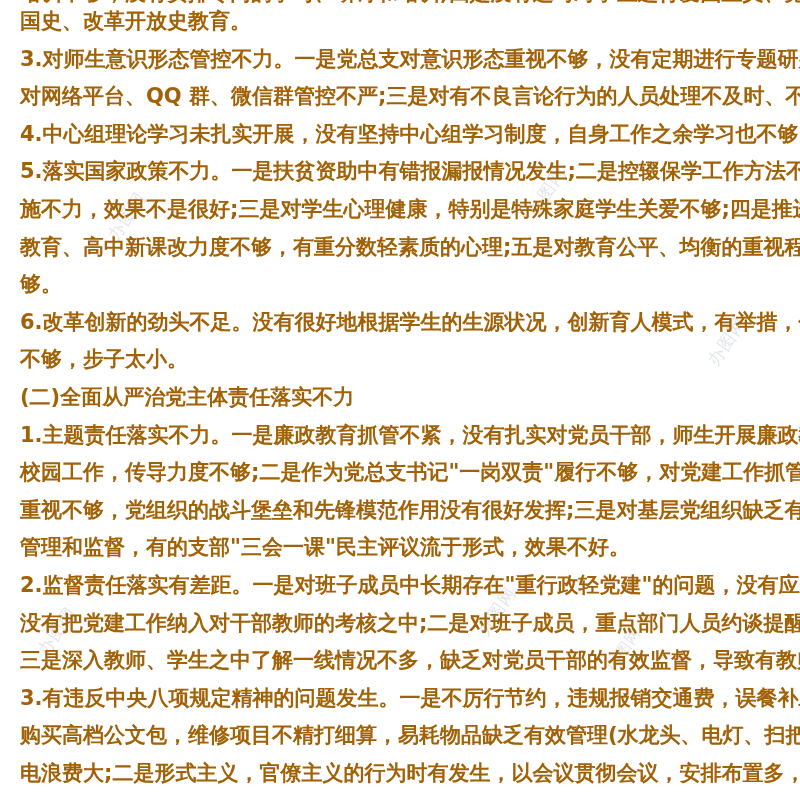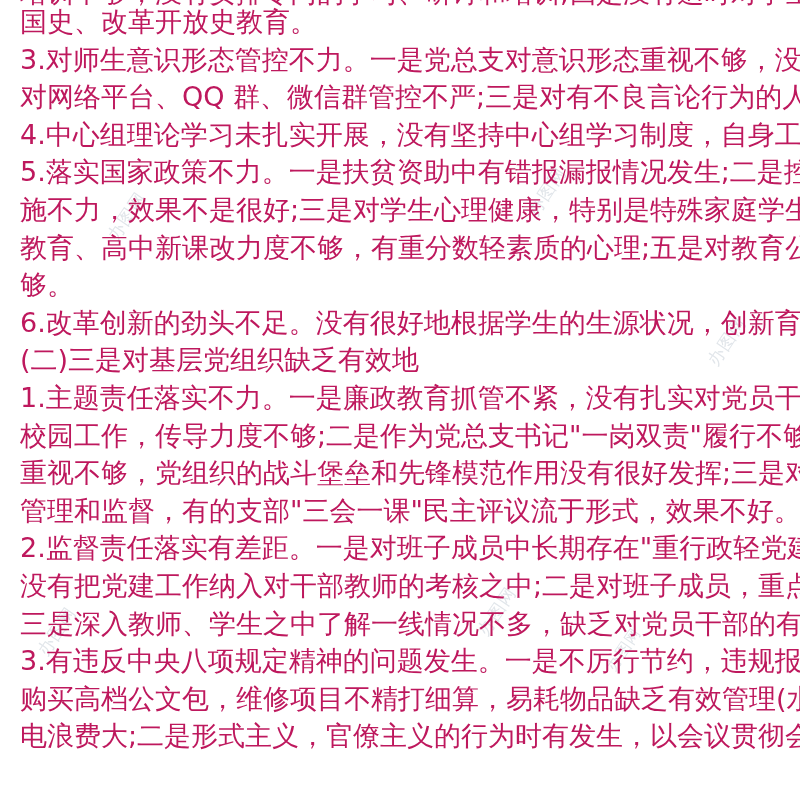--- a/index.html
+++ b/index.html
@@ -51,28 +51,28 @@
   
   #doc-body {
     position: relative;
     z-index: 1;
     padding: 0 15px 0 20px;
     box-sizing: border-box;
     width: 800px;
   }
 
   .doc-line {
-    font-size: 27px;
+    font-size: 21px;
     line-height: 37.6px;
     height: 37.6px;
-    color: #be185d;
+    color: #a16207;
     white-space: nowrap;
     letter-spacing: 0px;
     font-family: "DejaVu Sans", "Liberation Sans", sans-serif;
-    font-weight: 400;
+    font-weight: 700;
     overflow: visible;
   }
 
   
   .clip-top {
     height: 20px;
     line-height: 20px;
     margin-top: -17px;
   }
 </style>
@@ -94,21 +94,22 @@
     <div class="doc-line clip-top">培训不够，没有安排专门的学习、研讨和培训;四是没有适时对学生进行爱国主义、党史、</div>
     <div class="doc-line">国史、改革开放史教育。</div>
     <div class="doc-line">3.对师生意识形态管控不力。一是党总支对意识形态重视不够，没有定期进行专题研判;二是</div>
     <div class="doc-line">对网络平台、QQ 群、微信群管控不严;三是对有不良言论行为的人员处理不及时、不严肃。</div>
     <div class="doc-line">4.中心组理论学习未扎实开展，没有坚持中心组学习制度，自身工作之余学习也不够。</div>
     <div class="doc-line">5.落实国家政策不力。一是扶贫资助中有错报漏报情况发生;二是控辍保学工作方法不多，措</div>
     <div class="doc-line">施不力，效果不是很好;三是对学生心理健康，特别是特殊家庭学生关爱不够;四是推进素质</div>
     <div class="doc-line">教育、高中新课改力度不够，有重分数轻素质的心理;五是对教育公平、均衡的重视程度不</div>
     <div class="doc-line">够。</div>
     <div class="doc-line">6.改革创新的劲头不足。没有很好地根据学生的生源状况，创新育人模式，有举措，但力度</div>
-    <div class="doc-line">(二)三是对基层党组织缺乏有效地</div>
+    <div class="doc-line">不够，步子太小。</div>
+    <div class="doc-line">(二)全面从严治党主体责任落实不力</div>
     <div class="doc-line">1.主题责任落实不力。一是廉政教育抓管不紧，没有扎实对党员干部，师生开展廉政教育进</div>
     <div class="doc-line">校园工作，传导力度不够;二是作为党总支书记"一岗双责"履行不够，对党建工作抓管不力，</div>
     <div class="doc-line">重视不够，党组织的战斗堡垒和先锋模范作用没有很好发挥;三是对基层党组织缺乏有效地</div>
     <div class="doc-line">管理和监督，有的支部"三会一课"民主评议流于形式，效果不好。</div>
     <div class="doc-line">2.监督责任落实有差距。一是对班子成员中长期存在"重行政轻党建"的问题，没有应对措施，</div>
     <div class="doc-line">没有把党建工作纳入对干部教师的考核之中;二是对班子成员，重点部门人员约谈提醒不够;</div>
     <div class="doc-line">三是深入教师、学生之中了解一线情况不多，缺乏对党员干部的有效监督，导致有教师违背</div>
     <div class="doc-line">3.有违反中央八项规定精神的问题发生。一是不厉行节约，违规报销交通费，误餐补助费，</div>
     <div class="doc-line">购买高档公文包，维修项目不精打细算，易耗物品缺乏有效管理(水龙头、电灯、扫把)，水</div>
     <div class="doc-line">电浪费大;二是形式主义，官僚主义的行为时有发生，以会议贯彻会议，安排布置多，检查</div>

